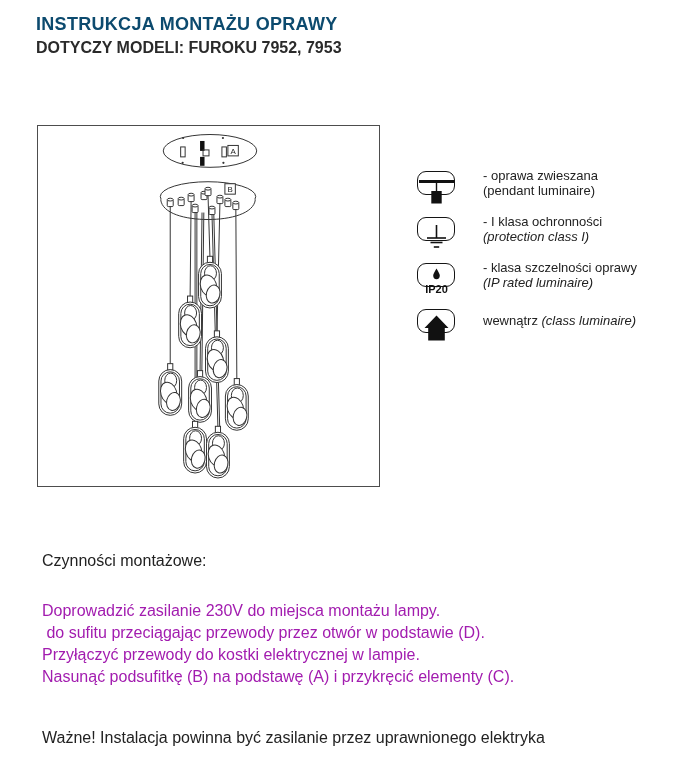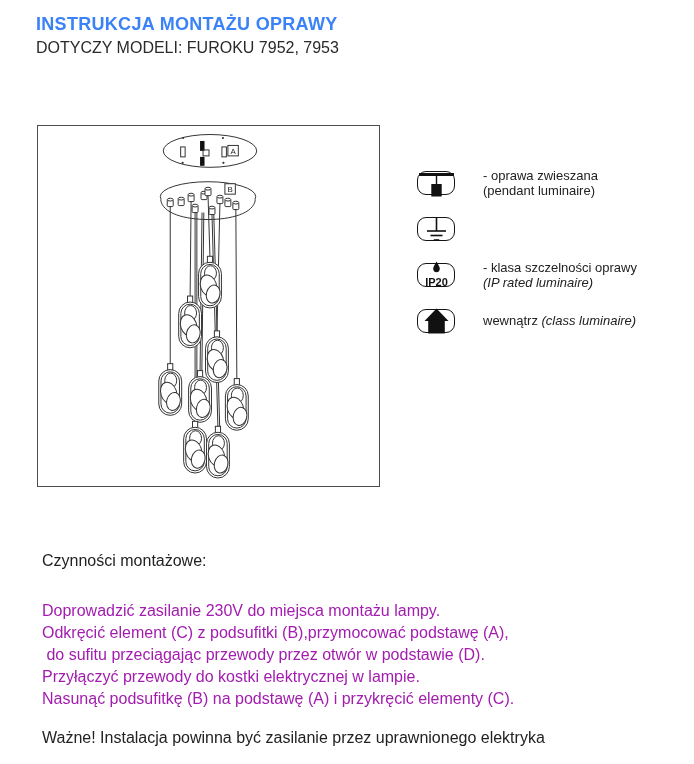--- a/index.html
+++ b/index.html
@@ -3,38 +3,38 @@
 <meta charset="utf-8">
 <style>
   * { margin:0; padding:0; box-sizing:border-box; }
   html,body { background:#ffffff; }
   body {
     width:694px; height:764px; position:relative; overflow:hidden;
     font-family:"Liberation Sans", sans-serif; color:#1e1e1e;
   }
   .title {
     position:absolute; left:36px; top:14px;
-    font-size:18px; font-weight:bold; letter-spacing:.3px; color:#3b82f6;
+    font-size:18px; font-weight:bold; letter-spacing:.3px; color:#0c4a6e;
   }
   .subtitle {
     position:absolute; left:36px; top:39px;
-    font-size:16px; color:#2a2a2a;
+    font-size:16px; color:#2a2a2a;font-weight:bold;
   }
   .figure-box {
     position:absolute; left:37px; top:125px; width:343px; height:362px;
     border:1.5px solid #4d4d4d; background:#fff;
   }
   .figure-box svg { display:block; width:100%; height:100%; }
 
   .legend { position:absolute; left:417px; top:163px; width:270px; }
   .legend-row { display:flex; align-items:center; height:40px; margin-bottom:6px; }
   .licon {
     flex:0 0 38px; width:38px; height:24px;
     border:1.6px solid #141414; border-radius:9px;
-    display:flex; align-items:center; justify-content:center; background:#fff;
+    display:flex; justify-content:center; background:#fff;
   }
   .licon svg { display:block; }
   .ltext { margin-left:28px; font-size:13px; line-height:15.5px; color:#222; white-space:nowrap; }
   .ltext .it { font-style:italic; }
 
   .instructions-heading {
     position:absolute; left:42px; top:552px; font-size:16px; color:#222;text-align:center;
   }
   .steps {
     position:absolute; left:42px; top:600px; font-size:16px; line-height:22px; color:#a21caf;
@@ -151,20 +151,24 @@
 
   <div class="legend-row">
     <div class="licon">
       <svg width="35" height="37" viewBox="0 0 35 37" stroke="#111" stroke-width="1.6" fill="none">
         <line x1="17.5" y1="7" x2="17.5" y2="20"></line>
         <line x1="8" y1="20" x2="27" y2="20"></line>
         <line x1="11.5" y1="24.5" x2="23.5" y2="24.5"></line>
         <line x1="14.8" y1="29" x2="20.2" y2="29"></line>
       </svg>
     </div>
+    <div class="ltext">
+      <div>- I klasa ochronności</div>
+      <div><span></span><span class="it">(protection class I)</span></div>
+    </div>
   </div>
 
   <div class="legend-row">
     <div class="licon">
       <svg width="35" height="37" viewBox="0 0 35 37">
         <path d="M17.5,4.5 C15.6,8 14.2,9.8 14.2,11.6 a3.3,3.6 0 0 0 6.6,0 C20.8,9.8 19.4,8 17.5,4.5 Z" fill="#111"></path>
         <text x="17.5" y="29" text-anchor="middle" font-size="11" font-weight="bold" fill="#111" font-family="Liberation Sans, sans-serif">IP20</text>
       </svg>
     </div>
     <div class="ltext">
@@ -182,18 +186,17 @@
     <div class="ltext">
       <div><span>wewnątrz </span><span class="it">(class luminaire)</span></div>
     </div>
   </div>
 
 </div>
 
 <div class="instructions-heading">Czynności montażowe:</div>
 <div class="steps">
     <div>Doprowadzić zasilanie 230V do miejsca montażu lampy.</div>
-    <div>Odkręcić element (C) z podsufitki (B),przymocować podstawę (A),</div>
     <div> do sufitu przeciągając przewody przez otwór w podstawie (D).</div>
     <div>Przyłączyć przewody do kostki elektrycznej w lampie.</div>
     <div>Nasunąć podsufitkę (B) na podstawę (A) i przykręcić elementy (C).</div>
   </div>
 <div class="warning">Ważne! Instalacja powinna być zasilanie przez uprawnionego elektryka</div>
 
 </body></html>

